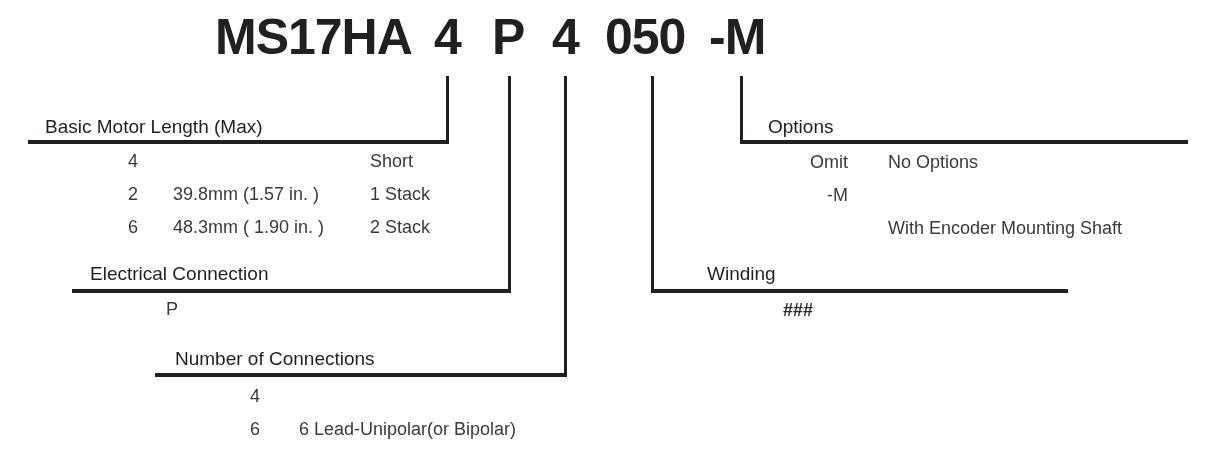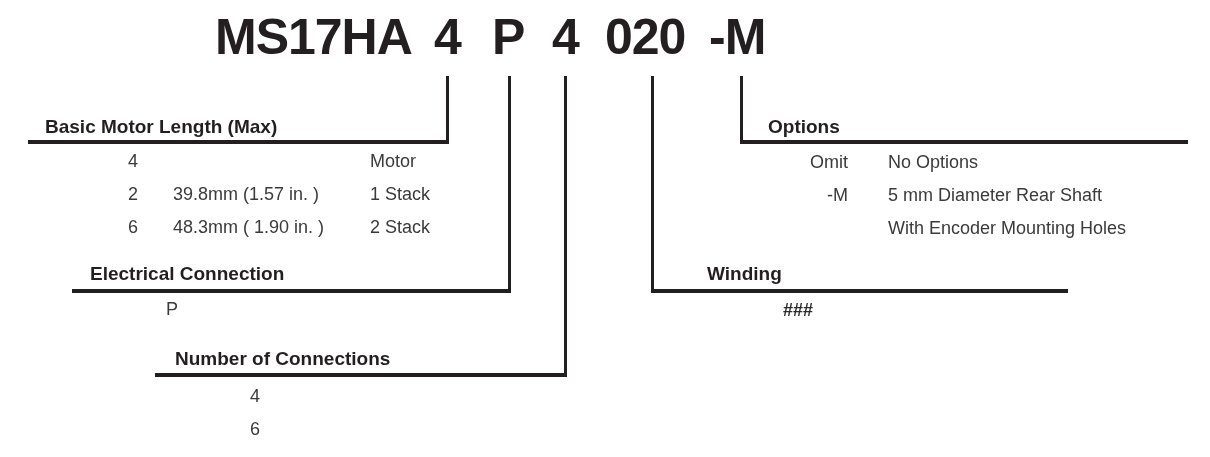--- a/index.html
+++ b/index.html
@@ -31,21 +31,21 @@
     background: #231f20;
   }
   .hline {
     position: absolute;
     height: 4px;
     background: #231f20;
   }
   .sec-header {
     position: absolute;
     font-size: 19px;
-    font-weight: bold;
+    font-weight: normal;
     color: #231f20;
     line-height: 20px;
     white-space: nowrap;
   }
   .body-text {
     position: absolute;
     font-size: 18px;
     color: #3a3a3a;
     line-height: 20px;
     white-space: nowrap;
@@ -55,55 +55,55 @@
 </style>
 </head>
 <body>
 
 <div class="canvas">
 
   <span class="title-seg" style="left:215px">MS17HA</span>
   <span class="title-seg" style="left:434px">4</span>
   <span class="title-seg" style="left:492px">P</span>
   <span class="title-seg" style="left:552px">4</span>
-  <span class="title-seg" style="left:605px">020</span>
+  <span class="title-seg" style="left:605px">050</span>
   <span class="title-seg" style="left:709px">-M</span>
 
   <div class="vline" style="left:446px; top:76px; height:68px"></div>
   <div class="vline" style="left:508px; top:76px; height:217px"></div>
   <div class="vline" style="left:564px; top:76px; height:301px"></div>
   <div class="vline" style="left:651px; top:76px; height:217px"></div>
   <div class="vline" style="left:740px; top:76px; height:68px"></div>
 
   <div class="sec-header" style="left:45px; top:117px">Basic Motor Length (Max)</div>
   <div class="hline" style="left:28px; top:140px; width:421px"></div>
   <div class="body-text code-box" style="left:108px; top:151px; width:30px">4</div>
-  <div class="body-text" style="left:370px; top:151px">Motor</div>
+  <div class="body-text" style="left:370px; top:151px">Short</div>
   <div class="body-text code-box" style="left:108px; top:184px; width:30px">2</div>
   <div class="body-text" style="left:173px; top:184px">39.8mm (1.57 in. )</div>
   <div class="body-text" style="left:370px; top:184px">1 Stack</div>
   <div class="body-text code-box" style="left:108px; top:217px; width:30px">6</div>
   <div class="body-text" style="left:173px; top:217px">48.3mm ( 1.90 in. )</div>
   <div class="body-text" style="left:370px; top:217px">2 Stack</div>
 
   <div class="sec-header" style="left:90px; top:264px">Electrical Connection</div>
   <div class="hline" style="left:72px; top:289px; width:439px"></div>
   <div class="body-text code-box" style="left:148px; top:299px; width:30px">P</div>
 
   <div class="sec-header" style="left:175px; top:349px">Number of Connections</div>
   <div class="hline" style="left:155px; top:373px; width:412px"></div>
   <div class="body-text code-box" style="left:235px; top:386px; width:25px">4</div>
   <div class="body-text code-box" style="left:235px; top:419px; width:25px">6</div>
+  <div class="body-text" style="left:299px; top:419px">6 Lead-Unipolar(or Bipolar)</div>
 
   <div class="sec-header" style="left:707px; top:264px">Winding</div>
   <div class="hline" style="left:651px; top:289px; width:417px"></div>
   <div class="body-text code-box bold" style="left:748px; top:300px; width:65px">###</div>
 
   <div class="sec-header" style="left:768px; top:117px">Options</div>
   <div class="hline" style="left:740px; top:140px; width:448px"></div>
   <div class="body-text code-box" style="left:760px; top:152px; width:88px">Omit</div>
   <div class="body-text" style="left:888px; top:152px">No Options</div>
   <div class="body-text code-box" style="left:760px; top:185px; width:88px">-M</div>
-  <div class="body-text" style="left:888px; top:185px">5 mm Diameter Rear Shaft</div>
   <div class="body-text code-box" style="left:760px; top:218px; width:88px"></div>
-  <div class="body-text" style="left:888px; top:218px">With Encoder Mounting Holes</div>
+  <div class="body-text" style="left:888px; top:218px">With Encoder Mounting Shaft</div>
 
 </div>
 
 </body></html>

